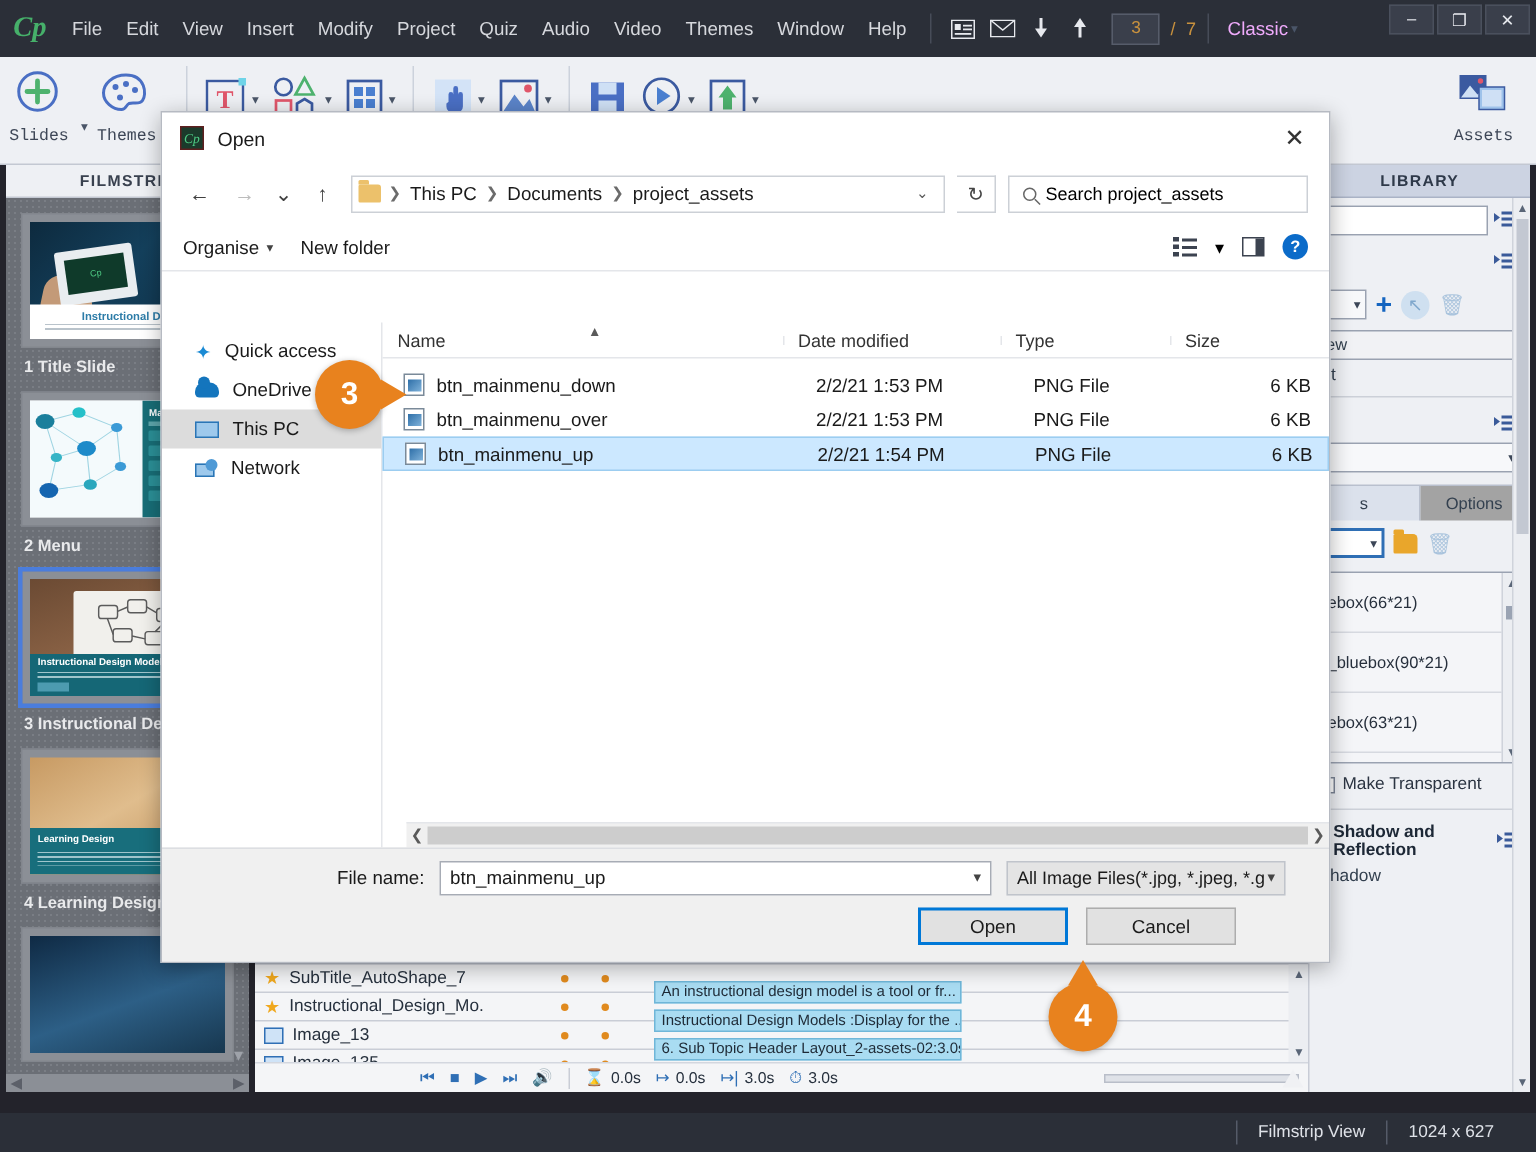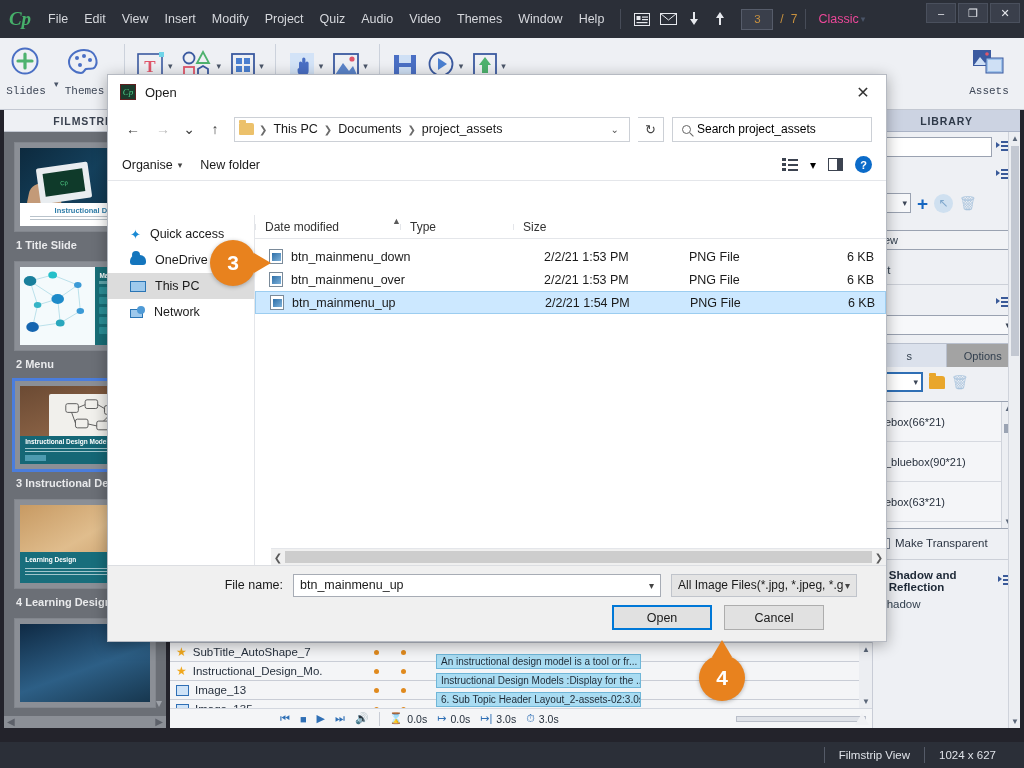--- a/index.html
+++ b/index.html
@@ -28,21 +28,21 @@
     color:#d6d8dd; font-size:12.5px; padding:5px 8px; white-space:nowrap;
   }
   .mb-sep { width:1px; height:20px; background:#474c58; margin:0 8px; }
   .mb-icon { width:26px; height:24px; display:flex; align-items:center; justify-content:center; color:#e7e9ee; }
   .pagebox {
     width:32px; height:21px; background:#3a3f4b; border:1px solid #565c6a;
     color:#c8913e; font-size:11.5px; display:flex; align-items:center; justify-content:center;
   }
   .pageslash { color:#c8913e; margin:0 7px; font-size:12px; }
   .pagetot { color:#c8913e; font-size:12px; }
-  .classic { color:#ec4899; font-size:12.5px; margin-left:4px; }
+  .classic { color:#f0abfc; font-size:12.5px; margin-left:4px; }
   .wbtns { position:absolute; right:4px; top:3px; display:flex; gap:2px; }
   .wbtn { width:30px; height:20px; background:#3a3f4b; color:#e7e9ee; display:flex;
           align-items:center; justify-content:center; font-size:11px; border:1px solid #4a505d;}
 
   
   .toolbar {
     position:absolute; left:0; top:38px; width:1024px; height:72px;
     background:#eef0f4; border-bottom:1px solid #c3c8d2;
     display:flex; align-items:flex-start;
   }
@@ -135,21 +135,21 @@
   .hamburger:before { content:""; position:absolute; left:-2px; top:1px; border-left:4px solid #3a5a99;
                       border-top:3px solid transparent; border-bottom:3px solid transparent; }
   .rp-input { flex:1; height:20px; background:#fff; border:1px solid #9aa2b1; }
   .rp-combo { height:20px; background:#f7f8fa; border:1px solid #9aa2b1; display:flex;
               align-items:center; justify-content:flex-end; padding-right:3px; color:#3c4657; font-size:9px;}
   .plus { color:#1565c0; font-size:19px; font-weight:bold; line-height:1; }
   .circ { width:19px; height:19px; border-radius:50%; background:#cfe0f0; color:#7fa7cc;
           display:flex; align-items:center; justify-content:center; font-size:12px; }
   .trash { color:#aac4dd; font-size:14px; }
   .rp-txt { color:#33404f; font-size:11.5px; padding:2px 6px; }
-  .rp-field { height:20px; margin:12px 6px; background:#f1f2f5; border:1px solid #9aa2b1;
+  .rp-field { height:20px; margin:2px 6px; background:#f1f2f5; border:1px solid #9aa2b1;
               color:#33404f; font-size:11px; display:flex; align-items:center; padding-left:4px;}
   .rp-hr { height:1px; background:#ccd0d8; margin:6px 6px; }
   .rp-tabs { display:flex; height:24px; border-top:1px solid #b9c0ce; }
   .rp-tab { flex:1; display:flex; align-items:center; justify-content:center;
             font-size:11px; color:#33404f; background:#dbe1ec; border-right:1px solid #b9c0ce;}
   .rp-tab.active { background:#a3a3a3; }
   .rp-list { margin:4px 6px; border:1px solid #9aa2b1; background:#f4f5f8; height:128px;
              position:relative; overflow:hidden;}
   .rp-li { height:40px; display:flex; align-items:center; padding-left:5px;
            border-bottom:1px solid #d6d9e0; color:#27303d; font-size:11px; }
@@ -870,20 +870,21 @@
           <span>This PC</span>
         </div>
         <div class="side-item">
           <span class="ico-net"></span>
           <span>Network</span>
         </div>
       </div>
 
       <div class="dlg-files">
         <div class="fhead">
+          <div class="col col-name">Name</div>
           <div class="sortcaret">▲</div>
           <div class="col col-date">Date modified</div>
           <div class="col col-type">Type</div>
           <div class="col col-size">Size</div>
         </div>
 
         <div style="padding-top:6px">
           <div class="frow">
             <span class="fileico"></span>
             <span class="c-name">btn_mainmenu_down</span>

